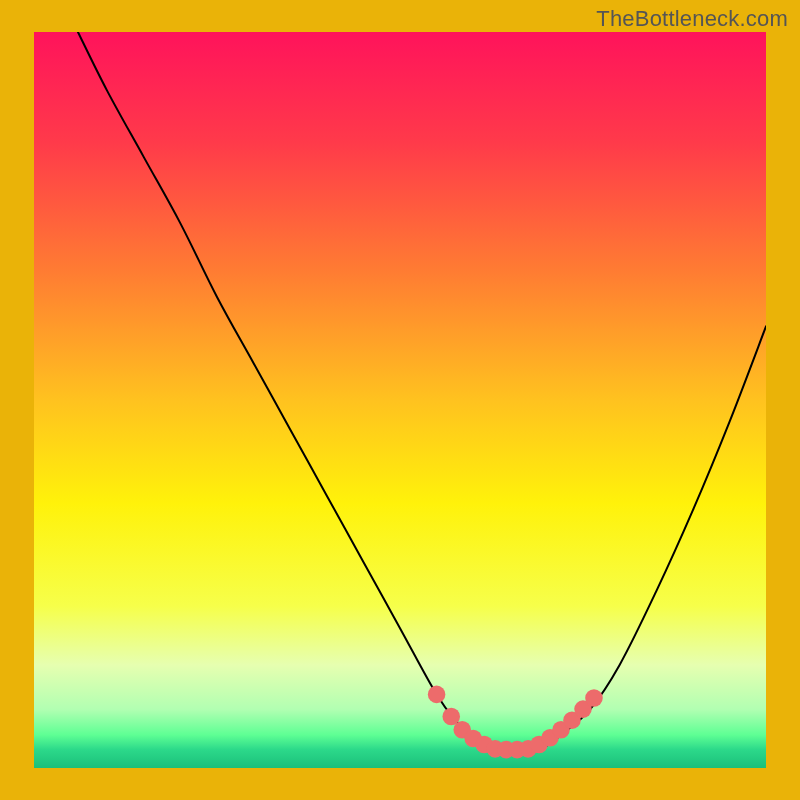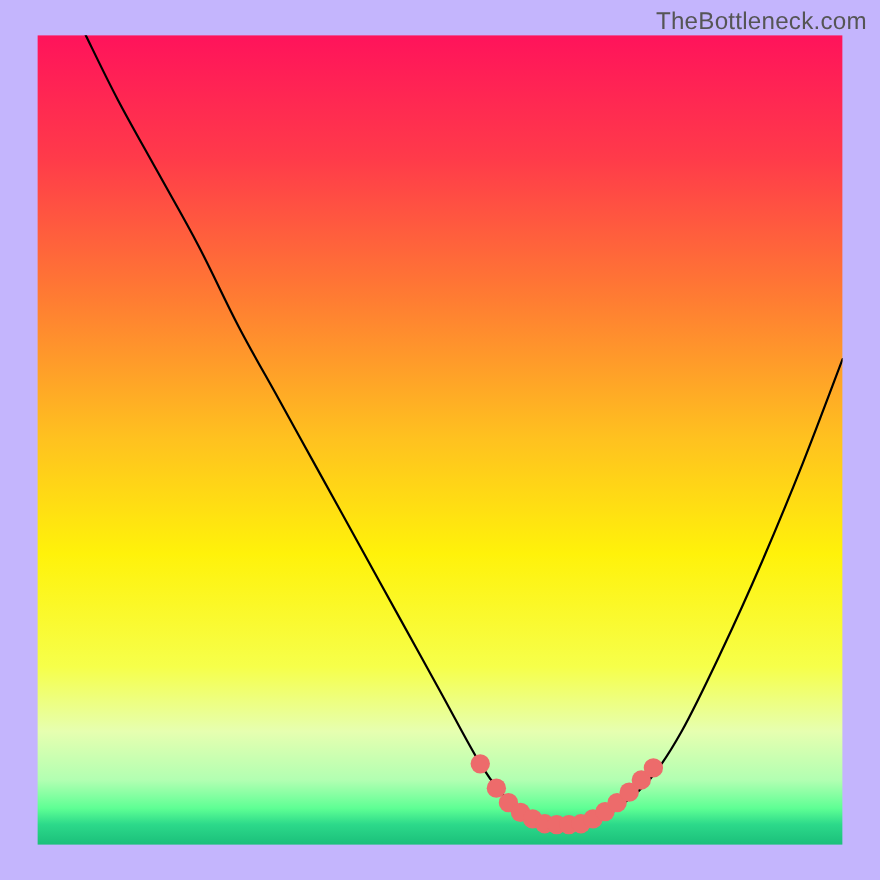--- a/index.html
+++ b/index.html
@@ -7,21 +7,21 @@
     padding: 0;
     width: 800px;
     height: 800px;
     background: #000;
     overflow: hidden;
     font-family: Arial, Helvetica, sans-serif;
   }
   .outer {
     position: absolute;
     inset: 0;
-    background: #c4b5fd;
+    background: #eab308;
   }
   .watermark {
     position: absolute;
     top: 6px;
     right: 12px;
     color: #555;
     font-size: 22px;
     font-weight: 500;
     letter-spacing: 0.2px;
     z-index: 5;

